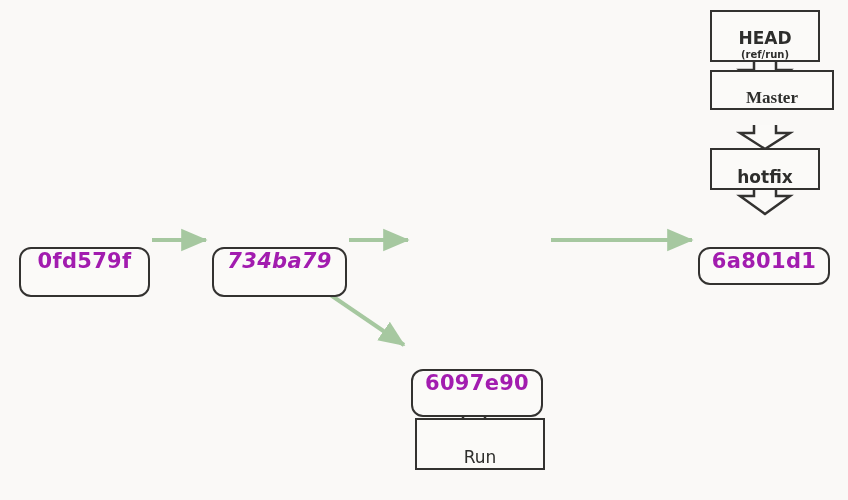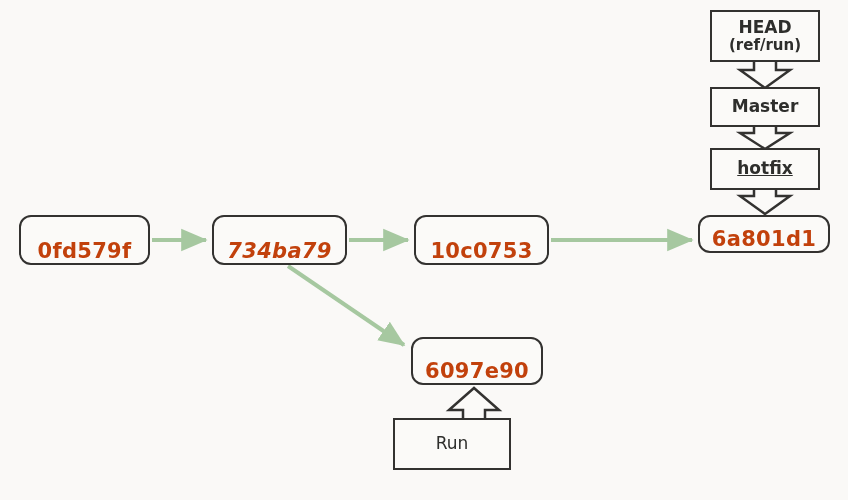--- a/index.html
+++ b/index.html
@@ -27,49 +27,50 @@
   }
 
   
   .commit-node {
     position: absolute;
     box-sizing: border-box;
     background: #fbfaf8;
     border: 2.5px solid #333230;
     border-radius: 12px;
     display: flex;
-    align-items: flex-end;
+    align-items: flex-start;
     justify-content: center;
-    color: #c2410c;
+    color: #a21caf;
     font-family: "DejaVu Sans", sans-serif;
     font-weight: bold;
     font-size: 21px;
     letter-spacing: 0.3px;
     z-index: 3;
+    margin-top: 32px;
   }
 
   
   .ref-box {
     position: absolute;
     box-sizing: border-box;
     background: #fbfaf8;
     border: 2.5px solid #333230;
     display: flex;
     flex-direction: column;
     align-items: center;
-    justify-content: center;
+    justify-content: flex-end;
     color: #2e2e2c;
     font-family: "DejaVu Sans", sans-serif;
     font-weight: bold;
     font-size: 17px;
     line-height: 1.15;
     z-index: 3;
   }
   .ref-box .sub {
-    font-size: 15px;
+    font-size: 10px;
     font-weight: bold;
   }
   .ref-box.plain {
     font-weight: normal;
   }
 </style>
 </head>
 <body>
 
 <div id="canvas">
@@ -97,42 +98,39 @@
   </svg>
 
   <div class="commit-node" style="left:19px; top:215px; width:131px; height:50px;">
     <span>0fd579f</span>
   </div>
 
   <div class="commit-node" style="left:212px; top:215px; width:135px; height:50px;font-style:italic;">
     <span>734ba79</span>
   </div>
 
-  <div class="commit-node" style="left:414px; top:215px; width:135px; height:50px;">
-    <span>10c0753</span>
-  </div>
 
   <div class="commit-node" style="left:698px; top:215px; width:132px; height:38px;">
     <span>6a801d1</span>
   </div>
 
   <div class="commit-node" style="left:411px; top:337px; width:132px; height:48px;">
     <span>6097e90</span>
   </div>
 
   <div class="ref-box" style="left:710px; top:10px; width:110px; height:52px;">
     <span>HEAD</span>
     <span class="sub">(ref/run)</span>
   </div>
 
-  <div class="ref-box" style="left:710px; top:87px; width:110px; height:40px;">
+  <div class="ref-box" style="left:710px; top:70px; width:124px; height:40px;font-family:Liberation Serif, serif;">
     <span>Master</span>
   </div>
 
-  <div class="ref-box" style="left:710px; top:148px; width:110px; height:42px;text-decoration:underline;">
+  <div class="ref-box" style="left:710px; top:148px; width:110px; height:42px;">
     <span>hotfix</span>
   </div>
 
-  <div class="ref-box plain" style="left:393px; top:418px; width:118px; height:52px;">
+  <div class="ref-box plain" style="left:415px; top:418px; width:130px; height:52px;">
     <span>Run</span>
   </div>
 
 </div>
 
 </body></html>

